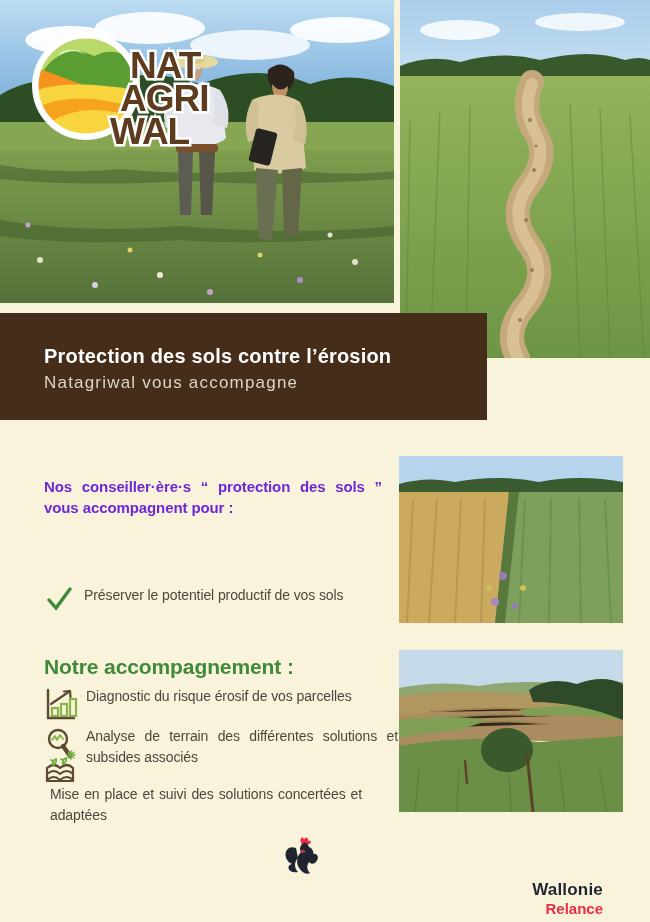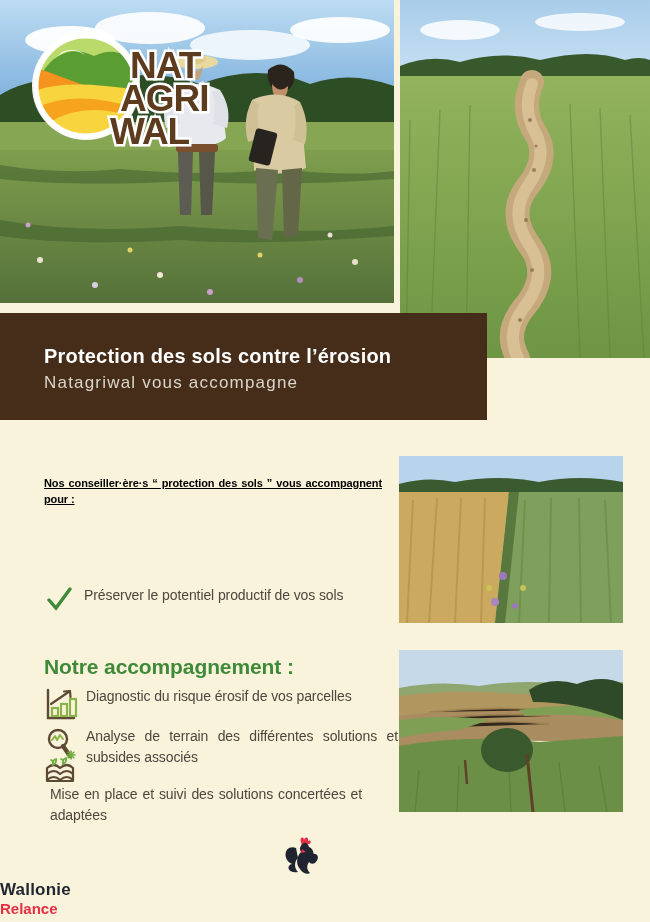--- a/index.html
+++ b/index.html
@@ -24,22 +24,22 @@
   .banner {
     position:absolute; left:0; top:303px; width:487px; height:107px;
     background:#452d19; padding:32px 20px 0 44px; z-index:5;margin-top:10px;
   }
   .banner-title { color:#ffffff; font-size:20px; font-weight:bold; letter-spacing:.2px; }
   .banner-subtitle { color:#dcd6c8; font-size:17px; font-weight:400; letter-spacing:1.2px; margin-top:5px; }
 
   
   .intro-heading {
     position:absolute; left:44px; top:476px; width:338px;
-    color:#000000; font-size:11px; font-weight:bold; line-height:1.42;
-    text-align:justify; letter-spacing:-.1px;text-decoration:underline;
+    color:#6d28d9; font-size:15px; font-weight:bold; line-height:1.42;
+    text-align:justify; letter-spacing:-.1px;
   }
   .check-item { position:absolute; left:46px; width:350px; display:flex; align-items:flex-start; }
   .check-item .check { flex:0 0 26px; margin-top:1px; }
   .check-item .txt {
     margin-left:12px; width:314px; color:#4c463e; font-size:14px;
     line-height:1.5; text-align:justify; letter-spacing:-.1px;
   }
   .check-item-1 { top:529px; }
   .check-item-2 { top:585px; }
 
@@ -52,21 +52,21 @@
   .accomp-item .ico { flex:0 0 36px; }
   .accomp-item .txt {
     margin-left:8px; width:312px; color:#4c463e; font-size:14px;
     line-height:1.5; text-align:justify; letter-spacing:-.1px;
   }
   .accomp-item-1 { top:686px; }
   .accomp-item-2 { top:726px; }
   .accomp-item-3 { top:748px;flex-direction:column; }
 
   
-  .footer { position:absolute; left:0; top:836px; width:603px; text-align:left; }
+  .footer { position:absolute; left:0; top:836px; width:603px; text-align:right; }
   .footer .rooster { display:block; margin:0 auto; }
   .footer-region { color:#1f2430; font-size:17px; font-weight:bold; letter-spacing:.2px; margin-top:2px; }
   .footer-program { color:#e62e45; font-size:15px; font-weight:bold; margin-top:0; }
 </style>
 </head>
 <body>
 
 <div class="page">
 
   <div class="photo photo-left">

